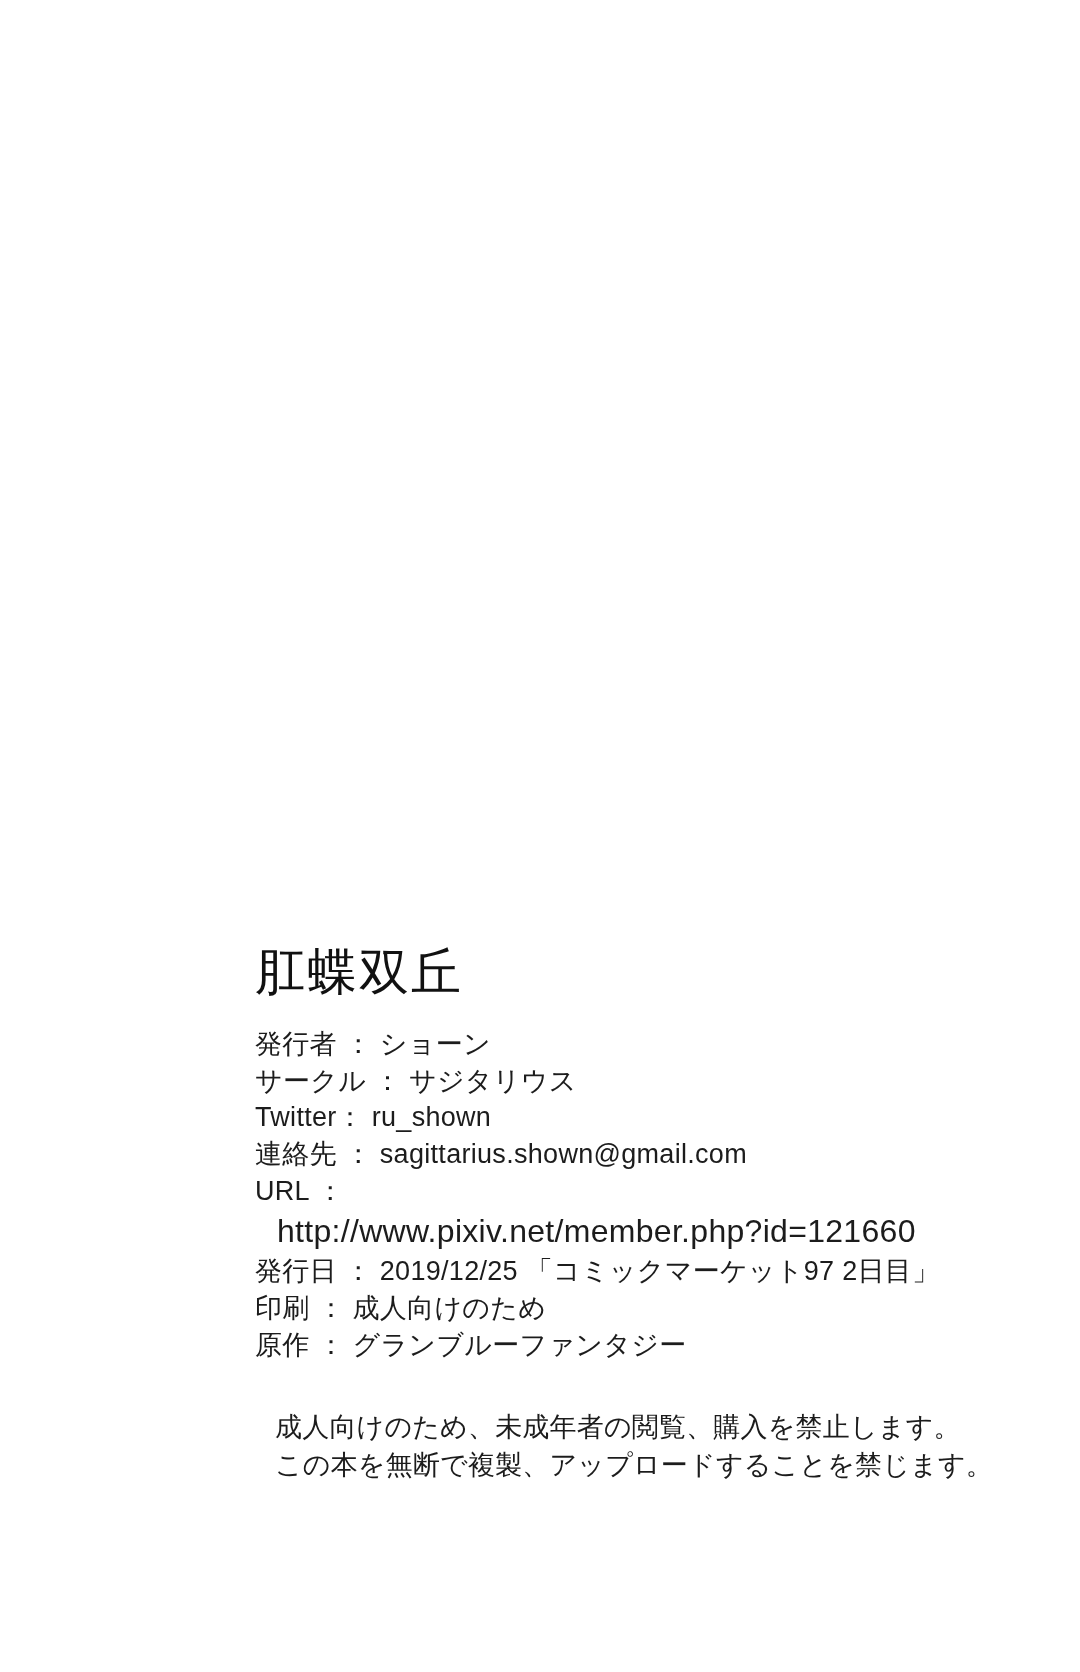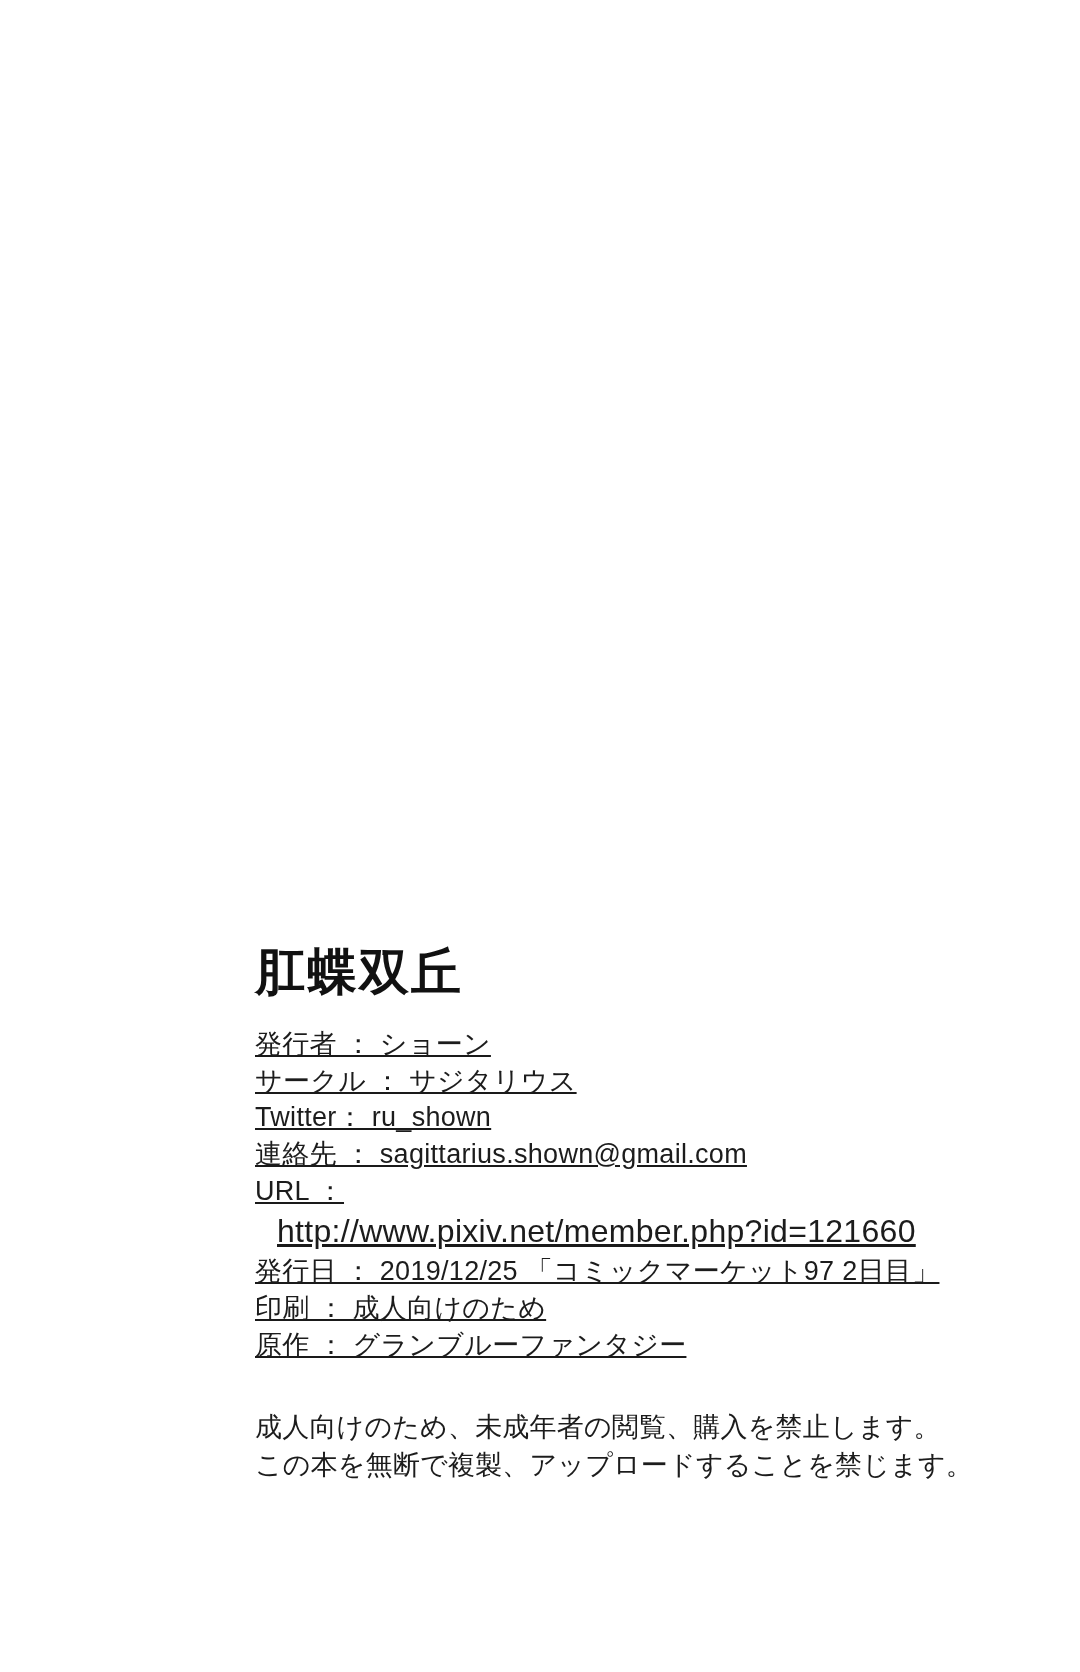--- a/index.html
+++ b/index.html
@@ -24,32 +24,31 @@
 
   .colophon {
     position: absolute;
     left: 255px;
     top: 945px;
     width: 790px;
   }
 
   .doujin-title {
     font-size: 50px;
-    font-weight: bold;
+    font-weight: normal;
     letter-spacing: 2px;
     line-height: 1.1;
     margin: 0 0 26px 0;
     color: #111111;
   }
 
   .info-list {
     margin: 0;
     padding: 0;
     list-style: none;
-    text-decoration: underline;
   }
 
   .info-line {
     font-size: 27px;
     line-height: 1.36;
     color: #1c1c1c;
     white-space: nowrap;
     letter-spacing: 0.3px;
   }
 
@@ -61,20 +60,21 @@
   .notice {
     margin-top: 46px;
   }
 
   .notice-line {
     font-size: 27px;
     line-height: 1.38;
     color: #1c1c1c;
     white-space: nowrap;
     letter-spacing: 0.2px;
+    margin-left: 20px;
   }
 </style>
 </head>
 <body>
 
 <div class="page">
 
   <div class="colophon">
 
     <h1 class="doujin-title">肛蝶双丘</h1>

